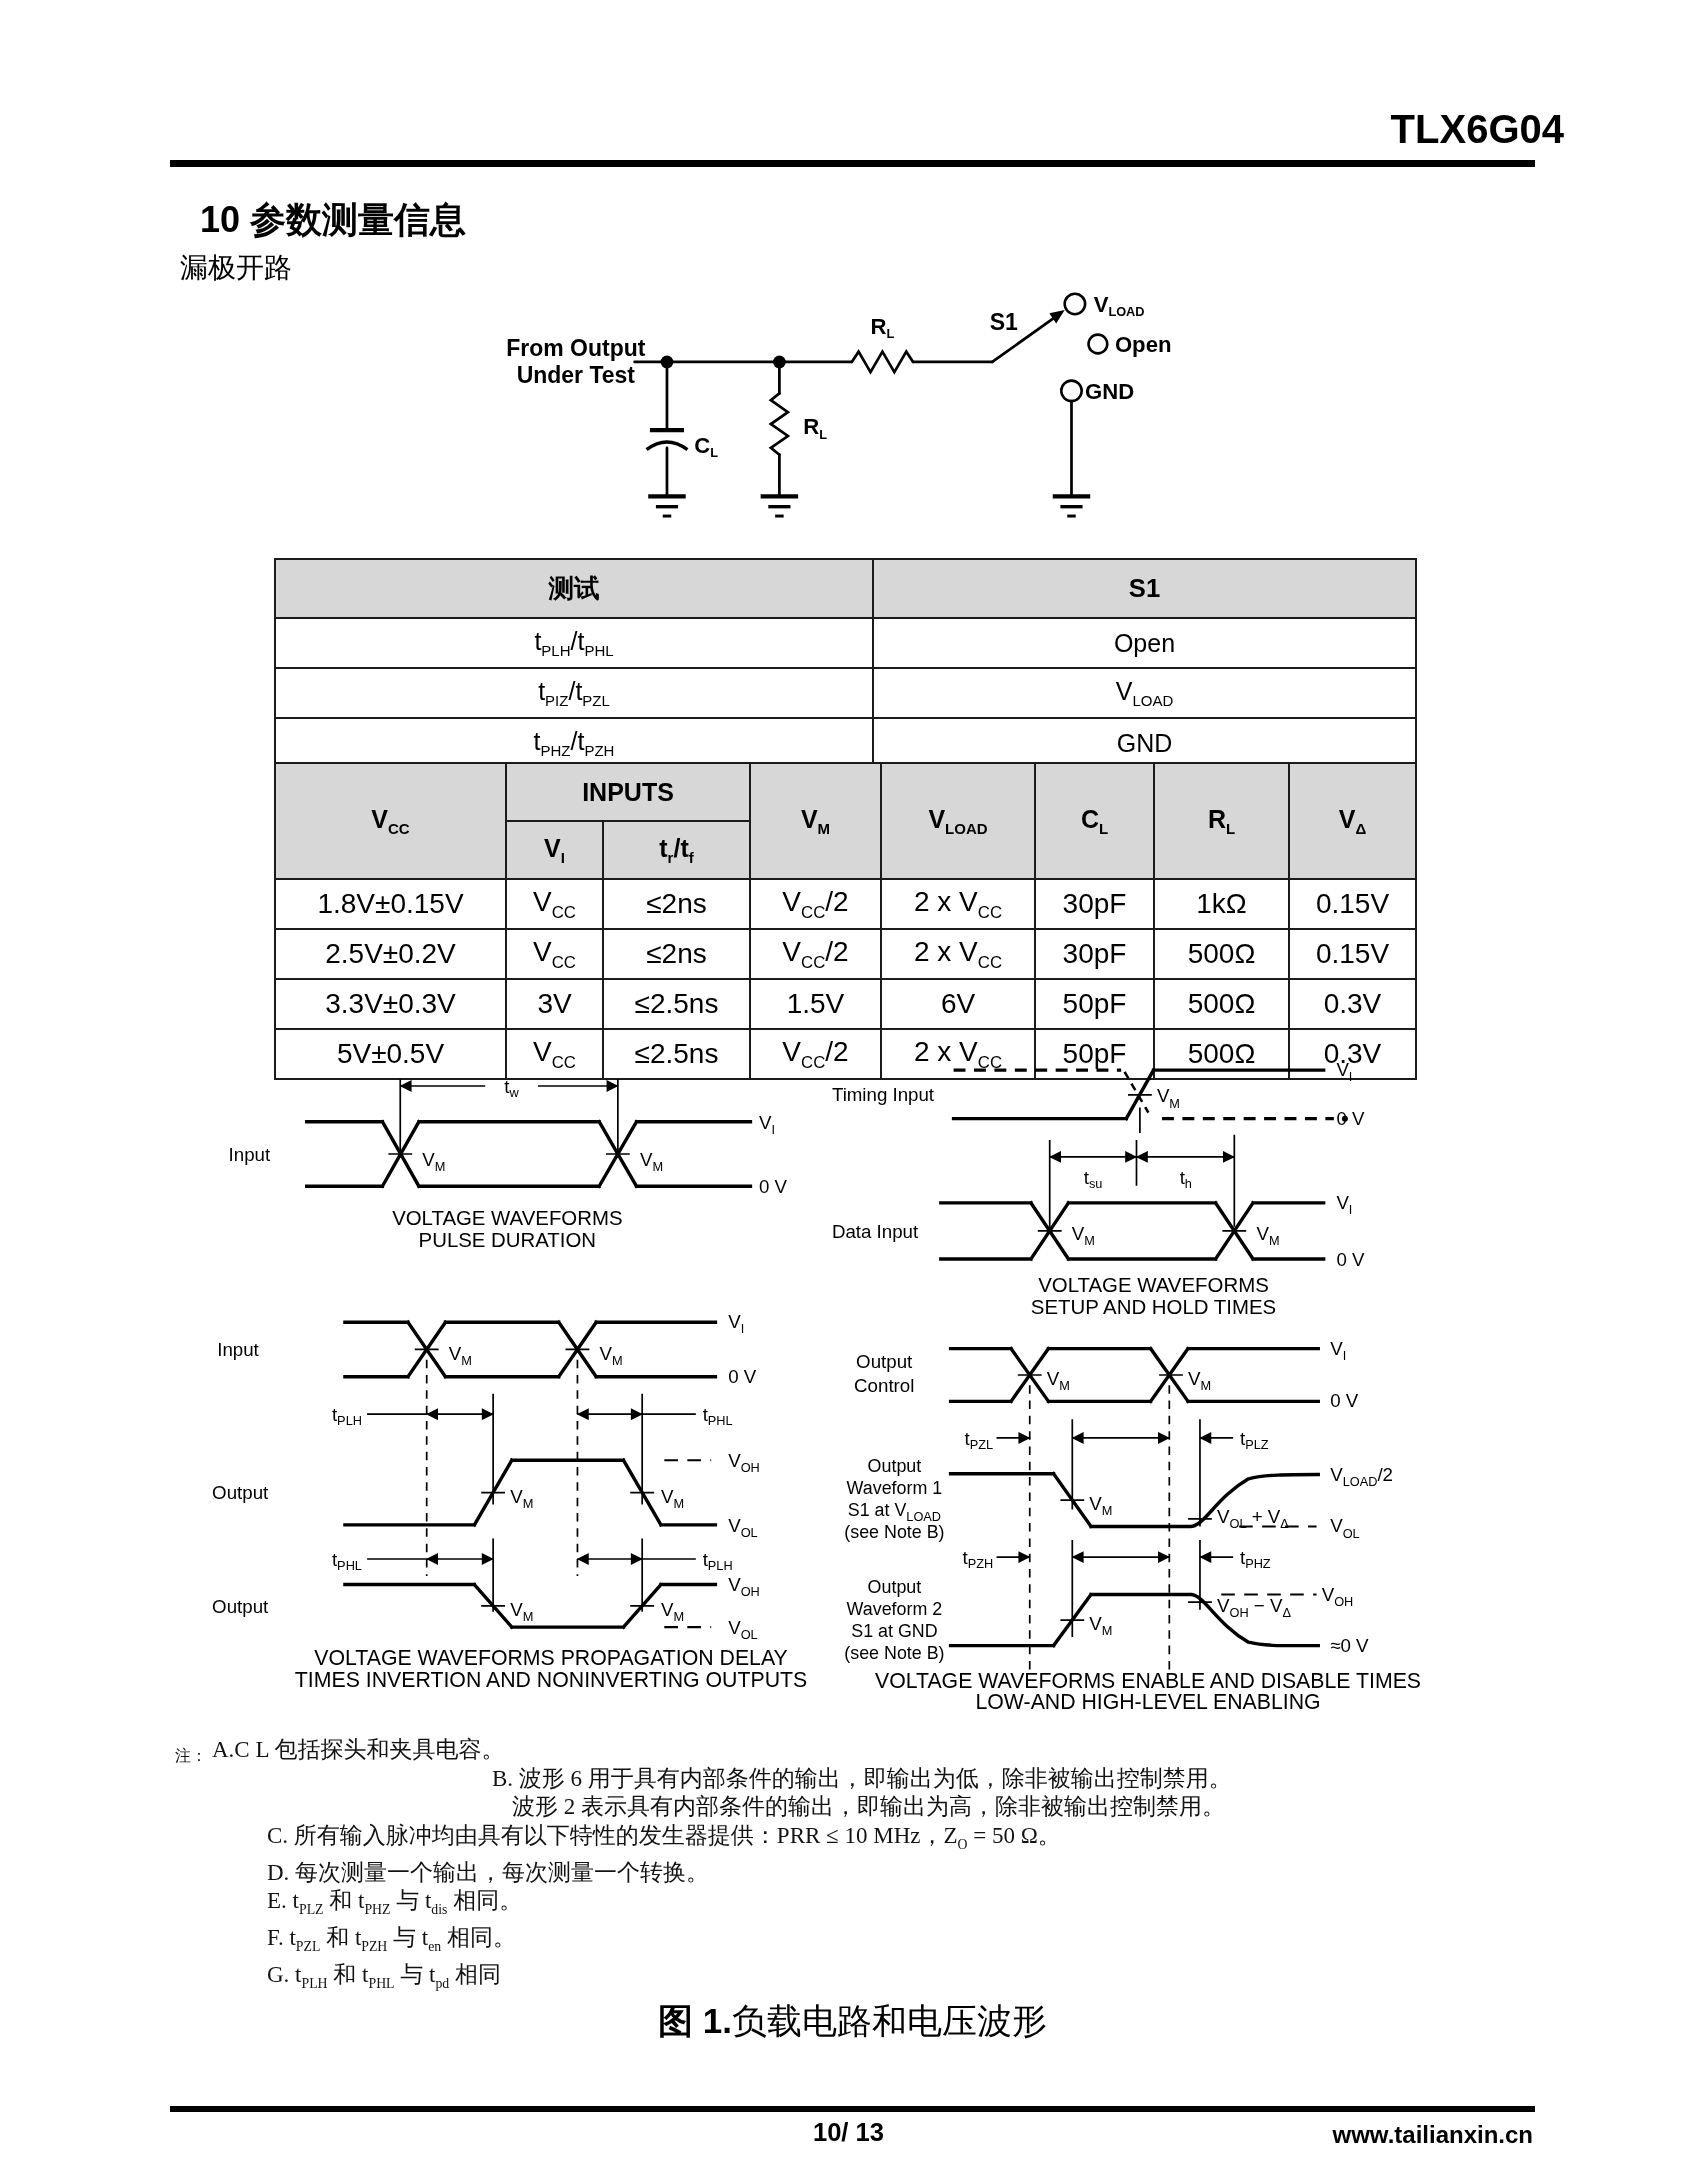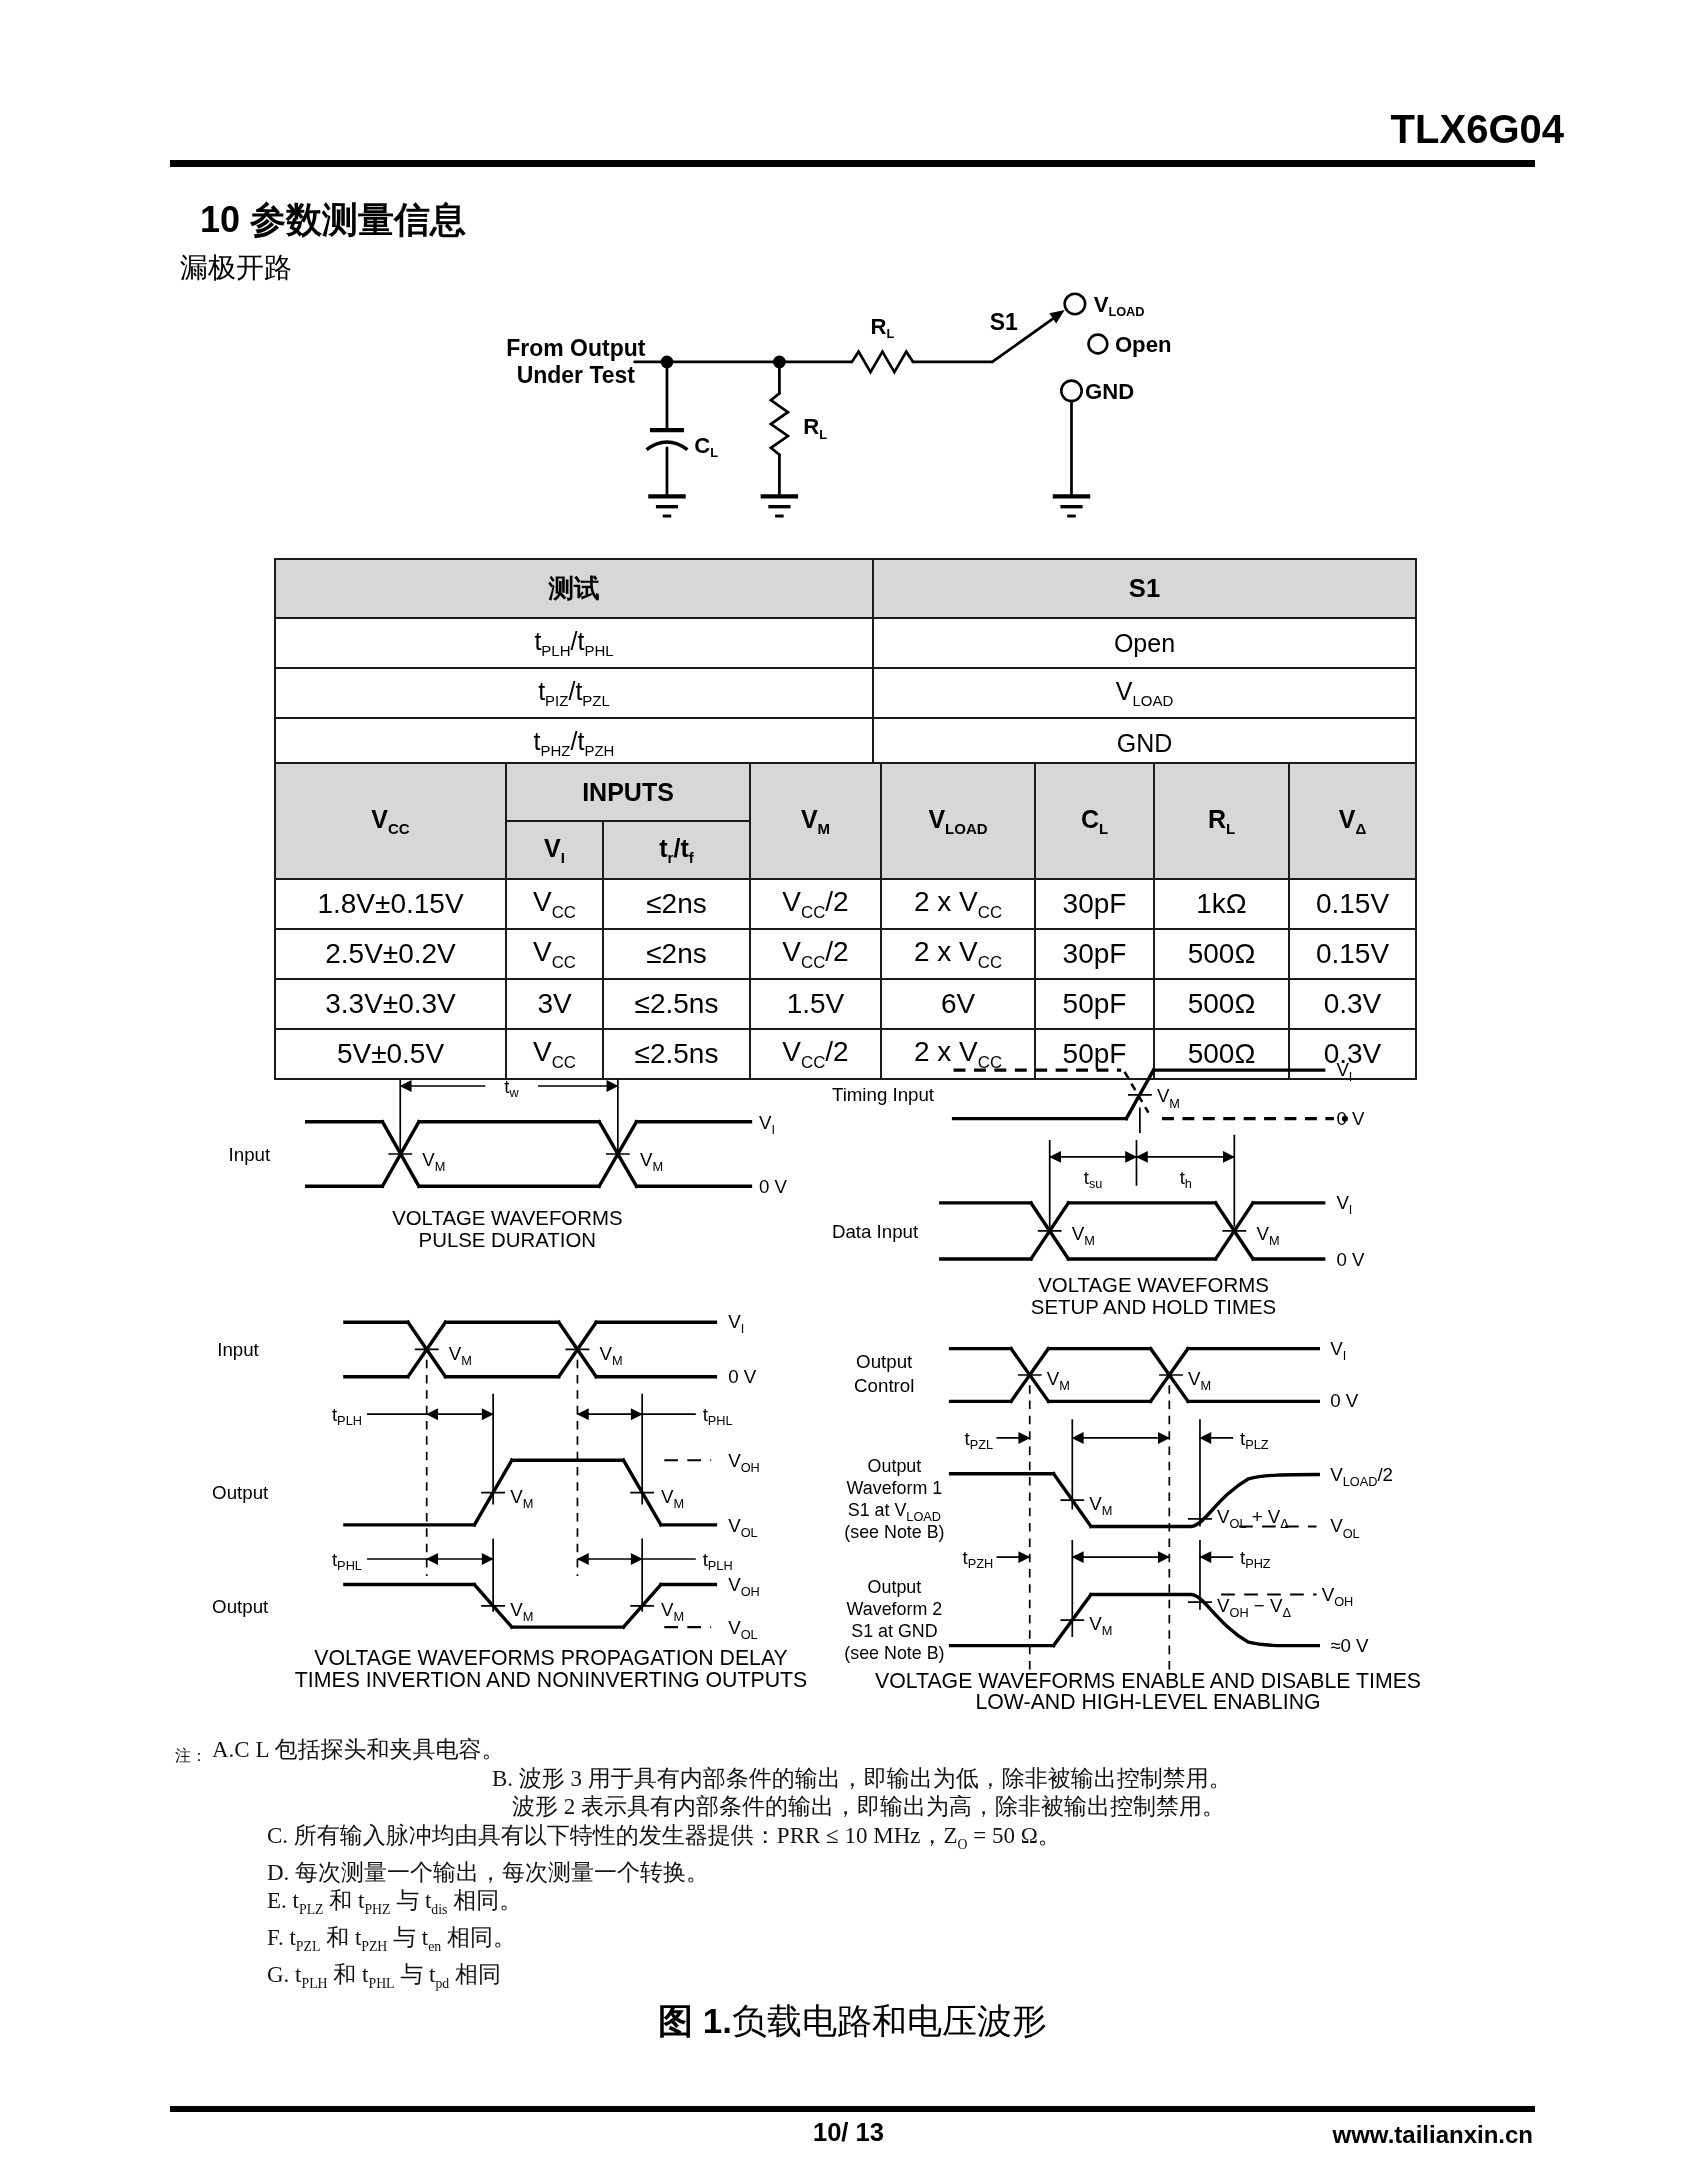--- a/index.html
+++ b/index.html
@@ -351,21 +351,21 @@
   <text class="mid" x="100" y="356" style="font-size:21px">Waveform 2</text>
   <text class="mid" x="100" y="382" style="font-size:21px">S1 at GND</text>
   <text class="mid" x="100" y="408" style="font-size:21px">(see Note B)</text>
   <text class="capC" x="398" y="442">VOLTAGE WAVEFORMS ENABLE AND DISABLE TIMES</text>
   <text class="capC" x="398" y="467">LOW-AND HIGH-LEVEL ENABLING</text>
 </svg>
 </div>
 
 <div class="abs" id="notes">
   <div class="nA"><span class="nPrefix">注：</span><span>A.C L 包括探头和夹具电容。</span></div>
-  <div class="nB">B. 波形 3 用于具有内部条件的输出，即输出为低，除非被输出控制禁用。</div>
+  <div class="nB">B. 波形 6 用于具有内部条件的输出，即输出为低，除非被输出控制禁用。</div>
   <div class="nB2">波形 2 表示具有内部条件的输出，即输出为高，除非被输出控制禁用。</div>
   <div class="nStd">C. 所有输入脉冲均由具有以下特性的发生器提供：PRR ≤ 10 MHz，Z<sub>O</sub> = 50 Ω。</div>
   <div class="nStd">D. 每次测量一个输出，每次测量一个转换。</div>
   <div class="nStd">E. t<sub>PLZ</sub> 和 t<sub>PHZ</sub> 与 t<sub>dis</sub> 相同。</div>
   <div class="nStd">F. t<sub>PZL</sub> 和 t<sub>PZH</sub> 与 t<sub>en</sub> 相同。</div>
   <div class="nStd">G. t<sub>PLH</sub> 和 t<sub>PHL</sub> 与 t<sub>pd</sub> 相同</div>
 </div>
 
 <div class="abs" id="fig-caption"><b>图 1.</b><span>负载电路和电压波形</span></div>
 

